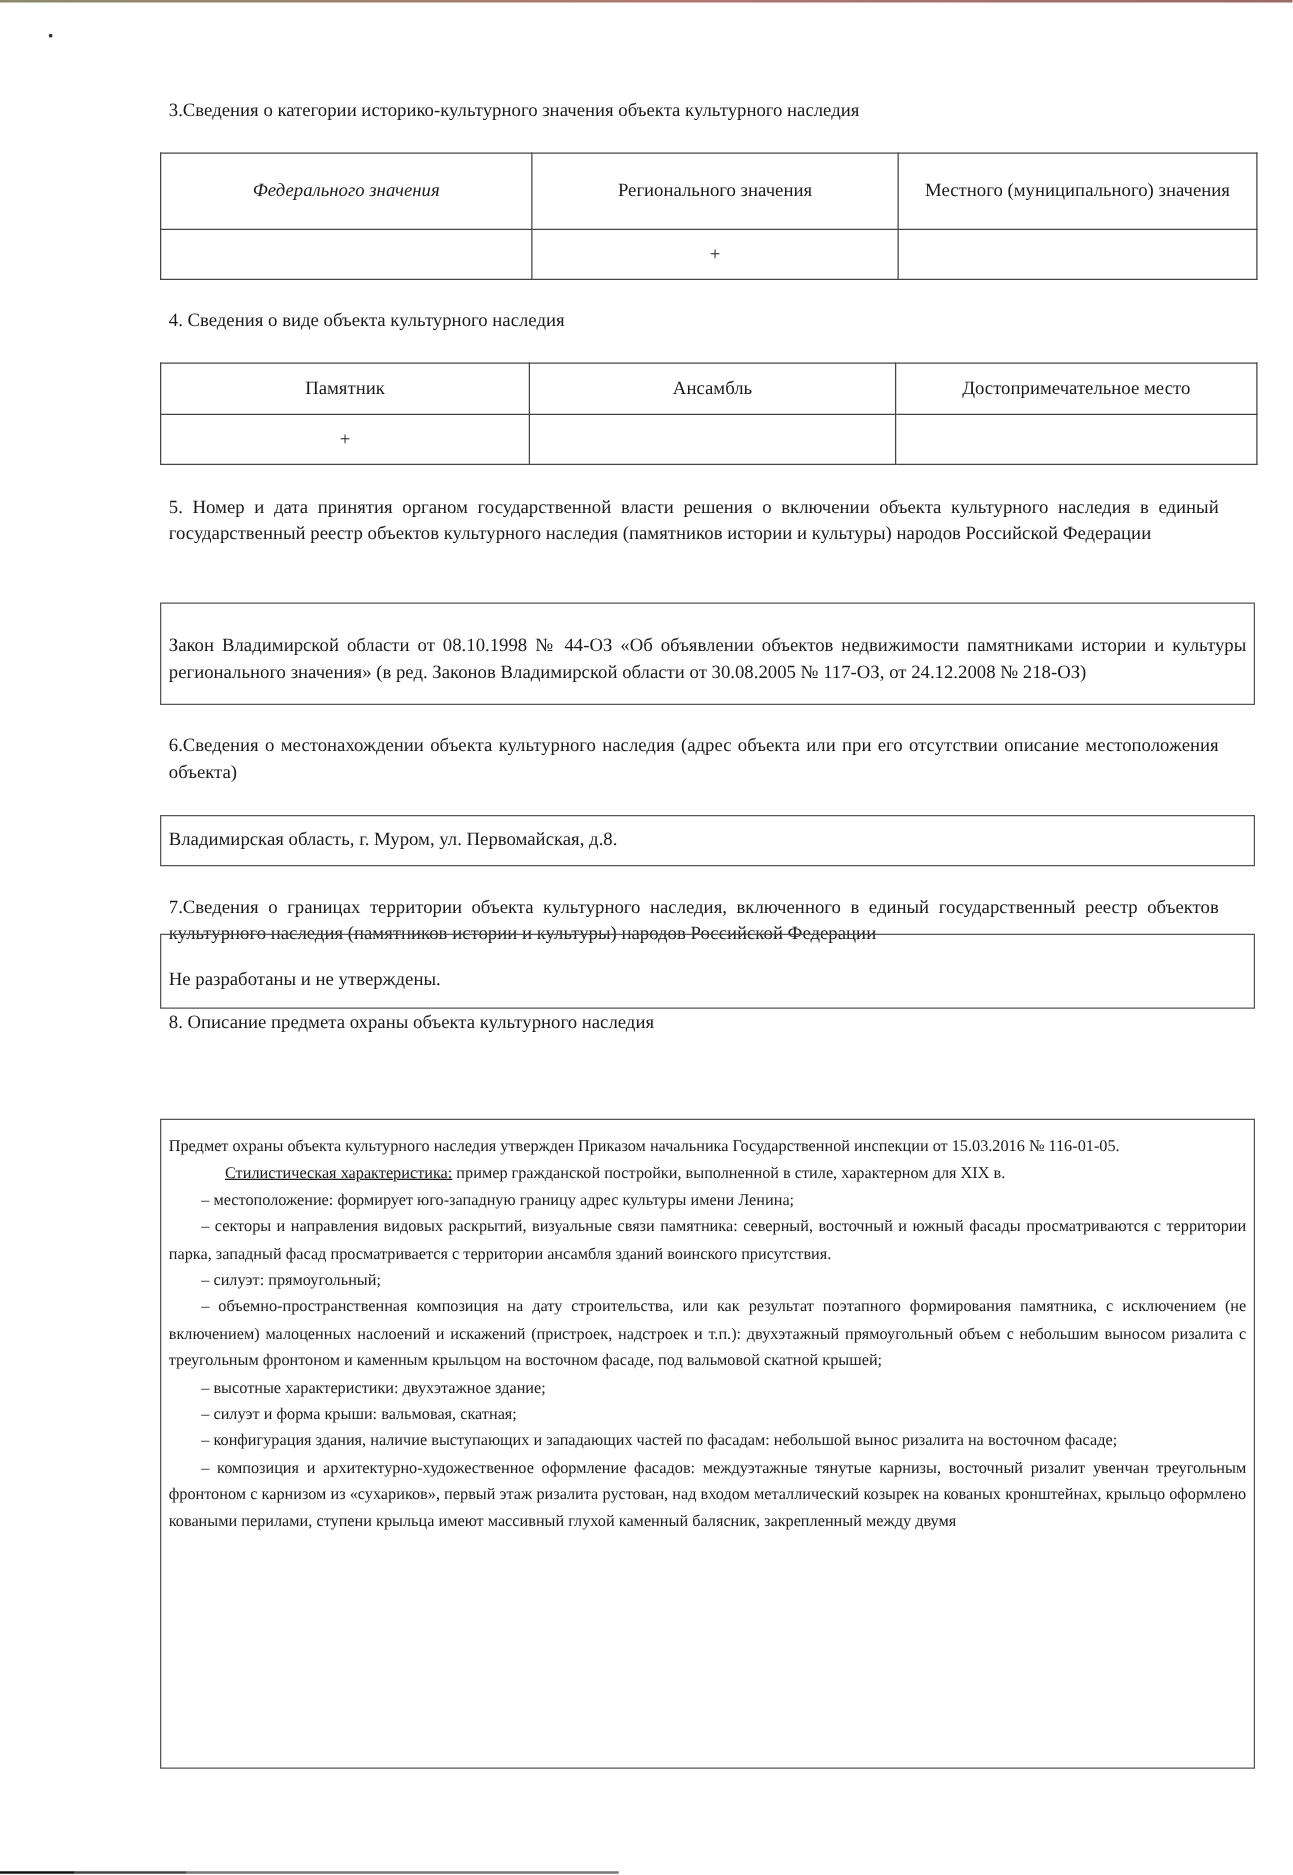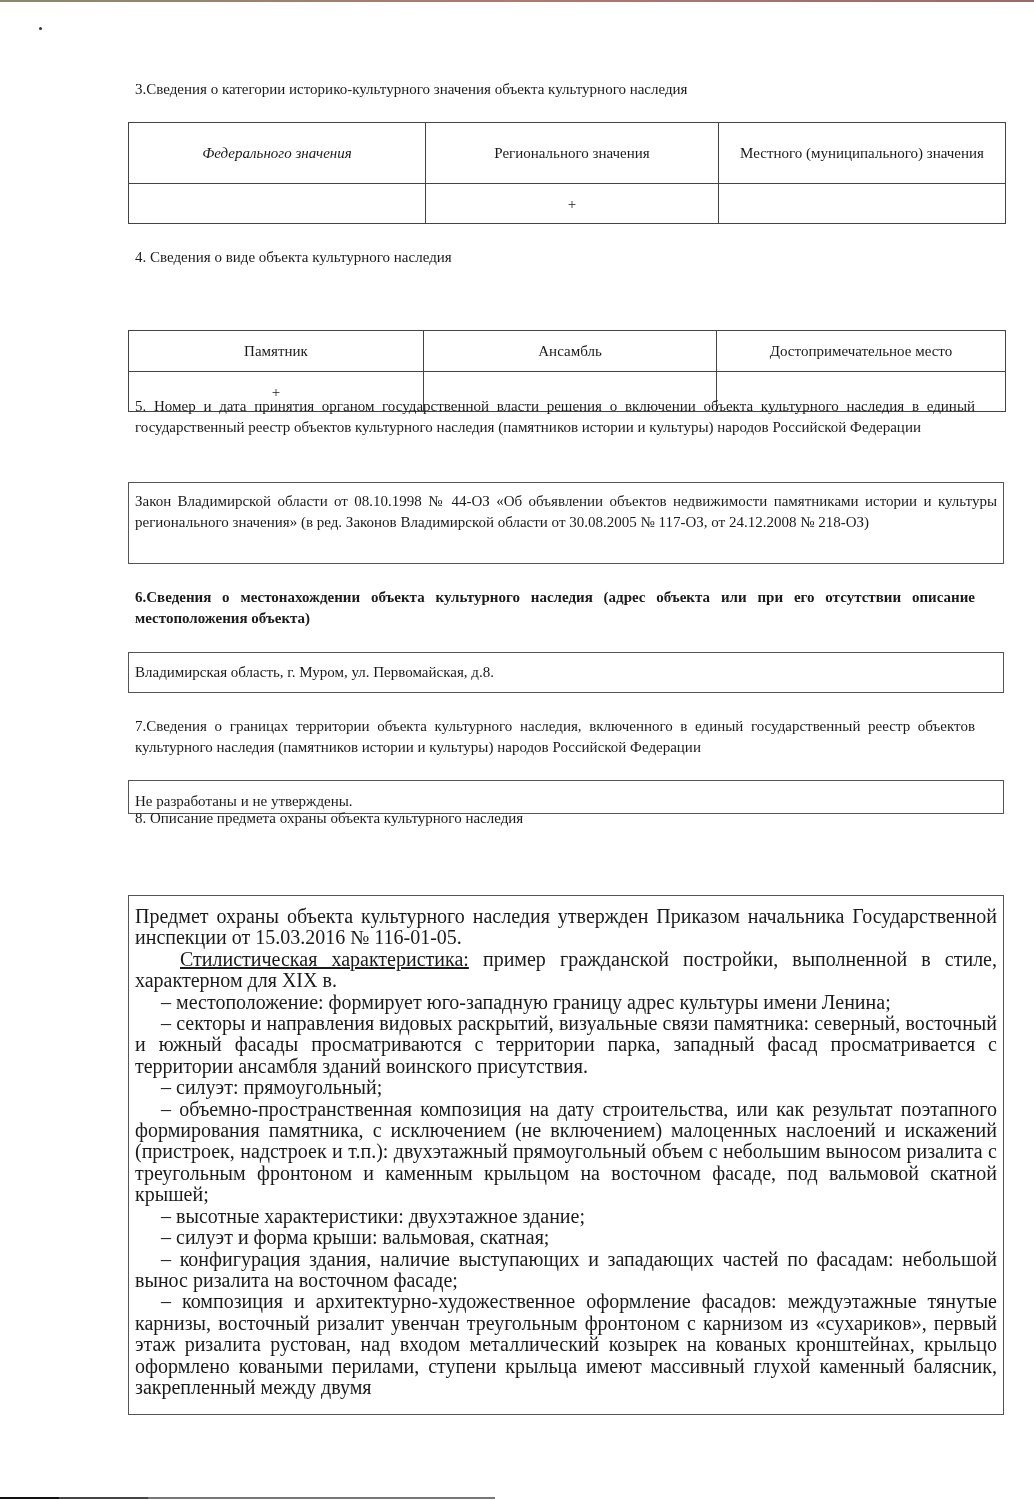--- a/index.html
+++ b/index.html
@@ -35,52 +35,52 @@
   </tr>
   <tr style="height:40px;">
     <td></td>
     <td>+</td>
     <td></td>
   </tr>
 </tbody>
   </table>
 
 <div class="heading" style="top:247px;">4. Сведения о виде объекта культурного наследия</div>
-<table class="grid" style="top:290px; width:878px;margin-top:40px;">
+<table class="grid" style="top:290px; width:878px;">
   <tbody>
       <tr style="height:41px;">
     <td style="width:278px;">Памятник</td>
     <td style="width:276px;">Ансамбль</td>
     <td>Достопримечательное место</td>
   </tr>
   <tr style="height:40px;">
     <td>+</td>
     <td></td>
     <td></td>
   </tr>
 </tbody>
   </table>
 
 <div class="heading" style="top:396px; width:840px;">5. Номер и дата  принятия органом государственной власти решения о включении объекта культурного наследия в единый государственный реестр объектов культурного наследия (памятников истории и культуры) народов Российской Федерации</div>
-<div class="box" style="top:482px; height:82px; padding-top:8px;">
+<div class="box" style="top:482px; height:82px; padding-top:24px;">
   <p>Закон Владимирской области от 08.10.1998 № 44-ОЗ «Об объявлении объектов недвижимости памятниками истории и культуры регионального значения» (в ред. Законов Владимирской области от 30.08.2005 № 117-ОЗ, от 24.12.2008 № 218-ОЗ)</p>
 </div>
 
-<div class="heading" style="top:587px; width:840px;font-weight:bold;">6.Сведения о местонахождении объекта культурного наследия (адрес объекта или при его отсутствии описание местоположения объекта)</div>
+<div class="heading" style="top:587px; width:840px;">6.Сведения о местонахождении объекта культурного наследия (адрес объекта или при его отсутствии описание местоположения объекта)</div>
 <div class="box" style="top:652px; height:41px; padding-top:9px;">
   <p>Владимирская область, г. Муром, ул. Первомайская, д.8.</p>
 </div>
 
 <div class="heading" style="top:716px; width:840px;">7.Сведения о границах территории объекта культурного наследия, включенного в единый государственный реестр объектов культурного наследия (памятников истории и культуры) народов Российской Федерации</div>
-<div class="box" style="top:780px; height:34px; padding-top:10px;">
+<div class="box" style="top:747px; height:60px; padding-top:26px;">
   <p>Не разработаны и не утверждены.</p>
 </div>
 
 <div class="heading" style="top:808px;">8. Описание предмета охраны объекта культурного наследия</div>
-<div class="box" style="top:895px; height:520px; padding-top:10px; font-size:20px; line-height:21.4px;">
+<div class="box" style="top:895px; height:520px; padding-top:10px; font-size:13px; line-height:21.4px;">
   <p>Предмет охраны объекта культурного наследия утвержден Приказом начальника  Государственной инспекции от 15.03.2016 № 116-01-05.</p>
   <p><span class="u">Стилистическая характеристика:</span><span> пример гражданской постройки, выполненной в стиле, характерном для XIX в.</span></p>
   <p class="li">–   местоположение: формирует юго-западную границу адрес культуры имени Ленина;</p>
   <p class="li">–   секторы и направления видовых раскрытий, визуальные связи памятника: северный, восточный и южный фасады просматриваются с территории парка, западный фасад просматривается с территории ансамбля зданий воинского присутствия.</p>
   <p class="li">–   силуэт: прямоугольный;</p>
   <p class="li">–   объемно-пространственная композиция на дату строительства, или как результат поэтапного формирования памятника, с исключением (не включением) малоценных наслоений и искажений (пристроек, надстроек и т.п.): двухэтажный прямоугольный объем с небольшим выносом ризалита с треугольным фронтоном и каменным крыльцом на восточном фасаде, под вальмовой скатной крышей;</p>
   <p class="li">–   высотные характеристики: двухэтажное здание;</p>
   <p class="li">–   силуэт и форма крыши: вальмовая, скатная;</p>
   <p class="li">–   конфигурация здания, наличие выступающих и западающих частей по фасадам: небольшой вынос ризалита на восточном фасаде;</p>
   <p class="li">–   композиция и архитектурно-художественное оформление фасадов: междуэтажные тянутые карнизы, восточный ризалит увенчан треугольным фронтоном с карнизом из «сухариков», первый этаж ризалита рустован, над входом металлический козырек на кованых кронштейнах, крыльцо оформлено коваными перилами, ступени крыльца имеют массивный глухой каменный балясник, закрепленный между двумя</p>

